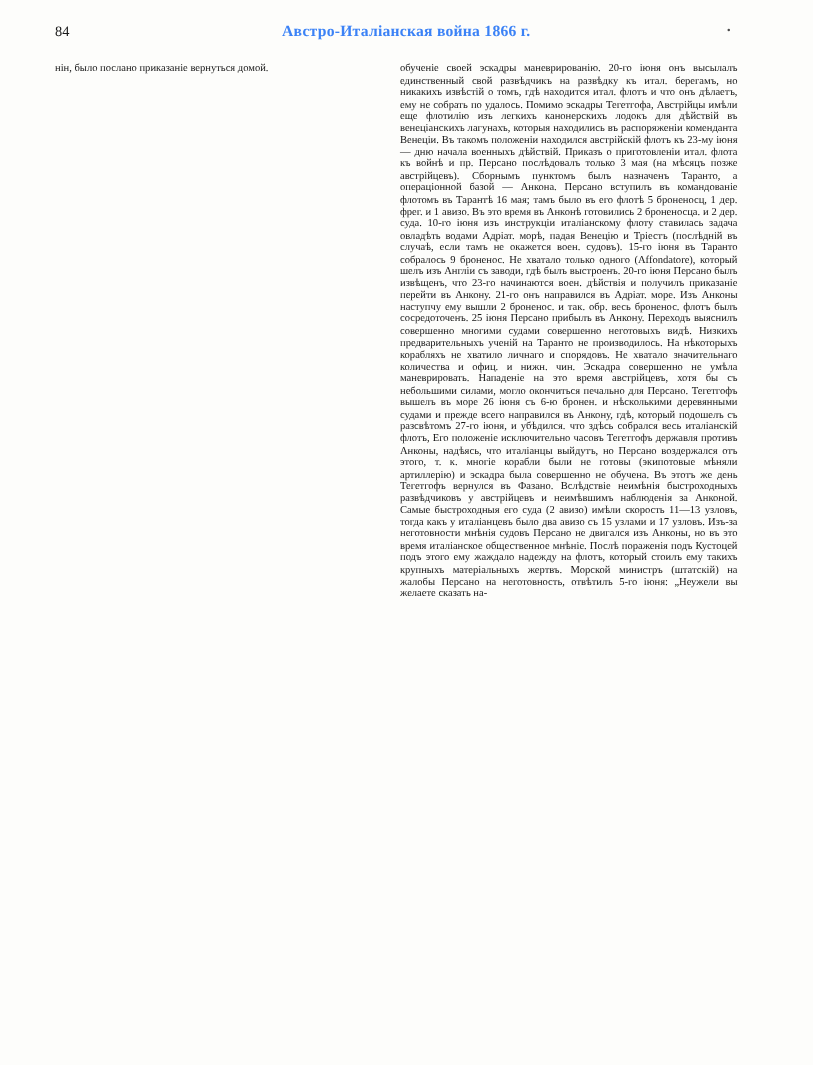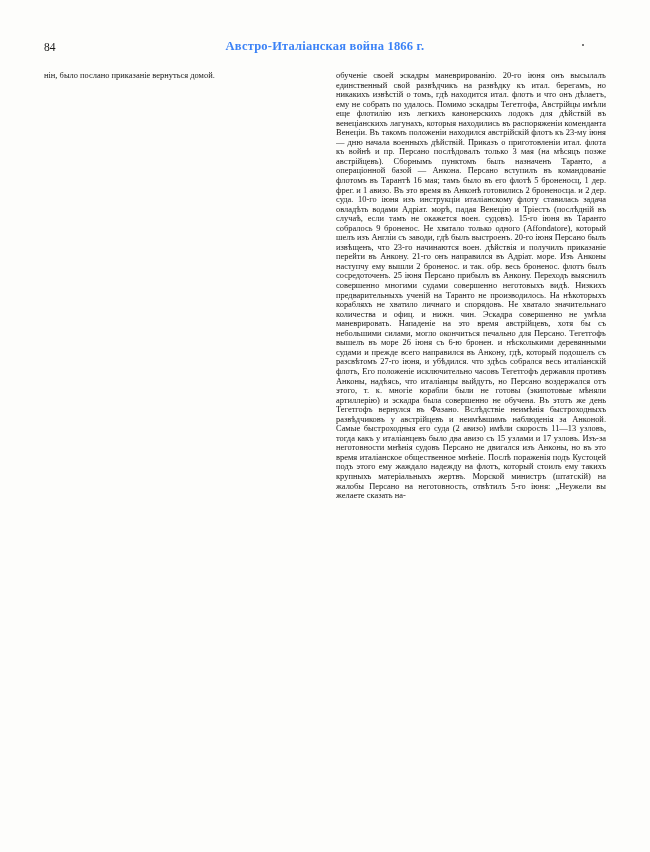--- a/index.html
+++ b/index.html
@@ -13,21 +13,21 @@
     font-family: "Liberation Serif", serif;
     color: #111111;
     position: relative;
     overflow: hidden;
   }
   .page {
     position: relative;
     width: 650px;
     height: 852px;
     box-sizing: border-box;
-    padding: 39px 44px 30px 44px;
+    padding: 18px 44px 30px 44px;
     background: #fdfdfb;
   }
   .header {
     position: relative;
     height: 26px;
     margin-bottom: 6px;
   }
   .folio {
     position: absolute;
     left: 0;
@@ -53,21 +53,21 @@
     right: 22px;
     top: 5px;
     width: 2px;
     height: 2px;
     background: #4a4a4a;
     border-radius: 50%;
   }
   .columns {
     display: flex;
     flex-direction: row;
-    gap: 22px;
+    gap: 6px;
     height: 778px;
   }
   .col {
     width: 270px;
     font-size: 8.45px;
     line-height: 9.55px;
     text-align: justify;
     text-justify: inter-word;
     hyphens: manual;
     color: #141414;

